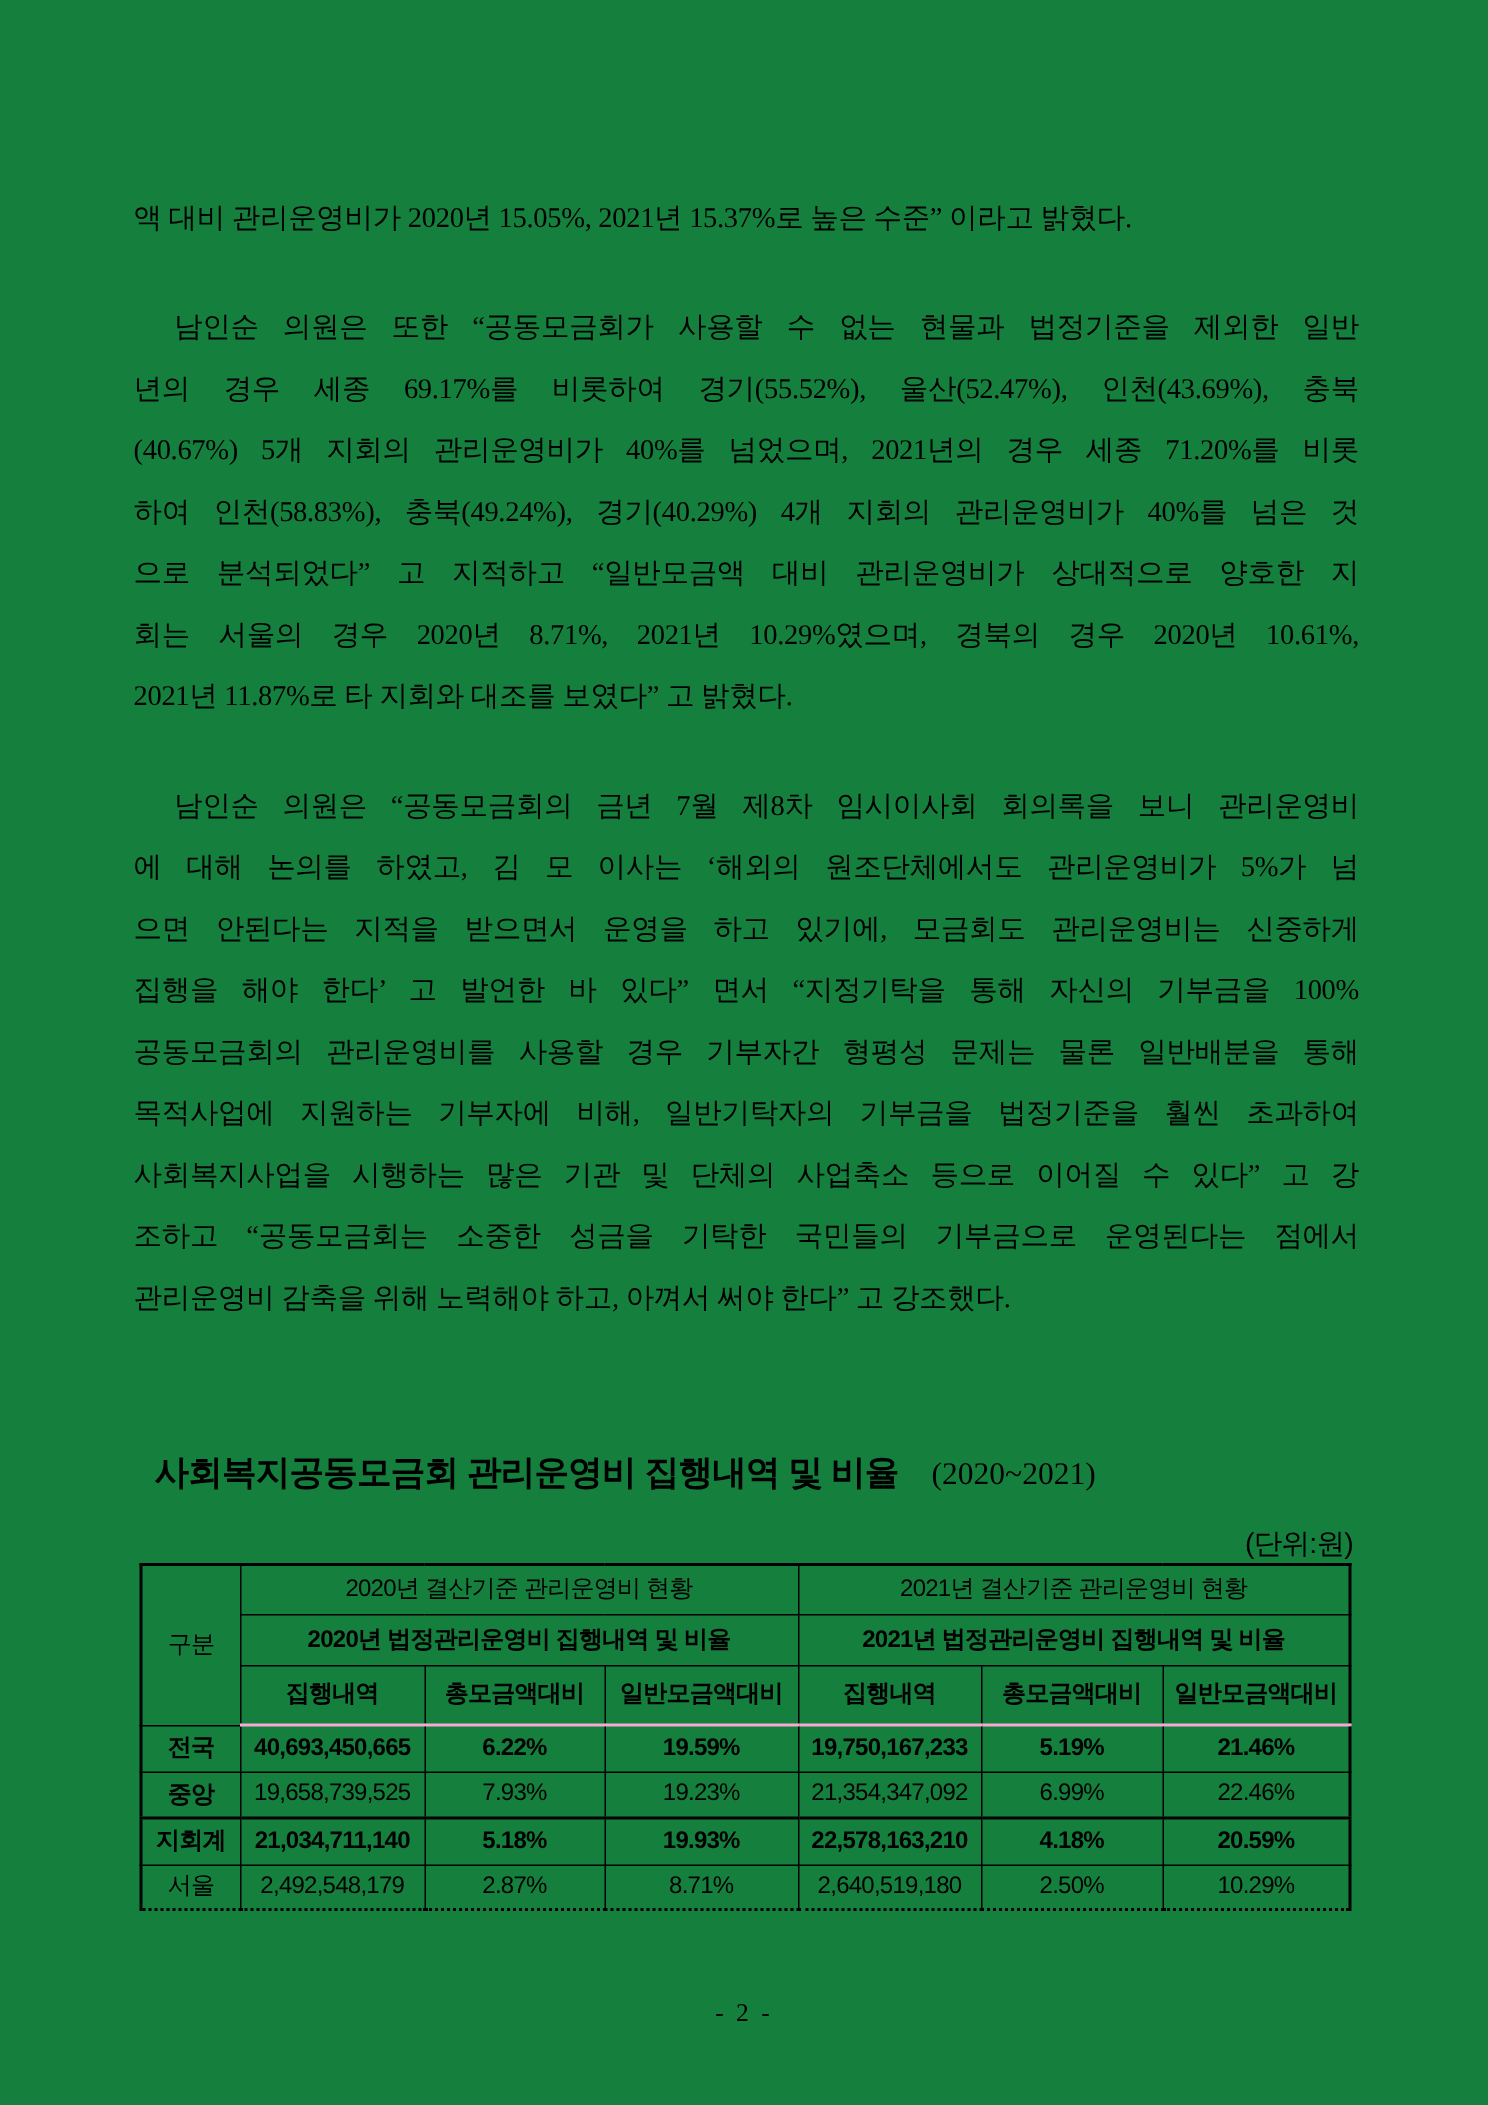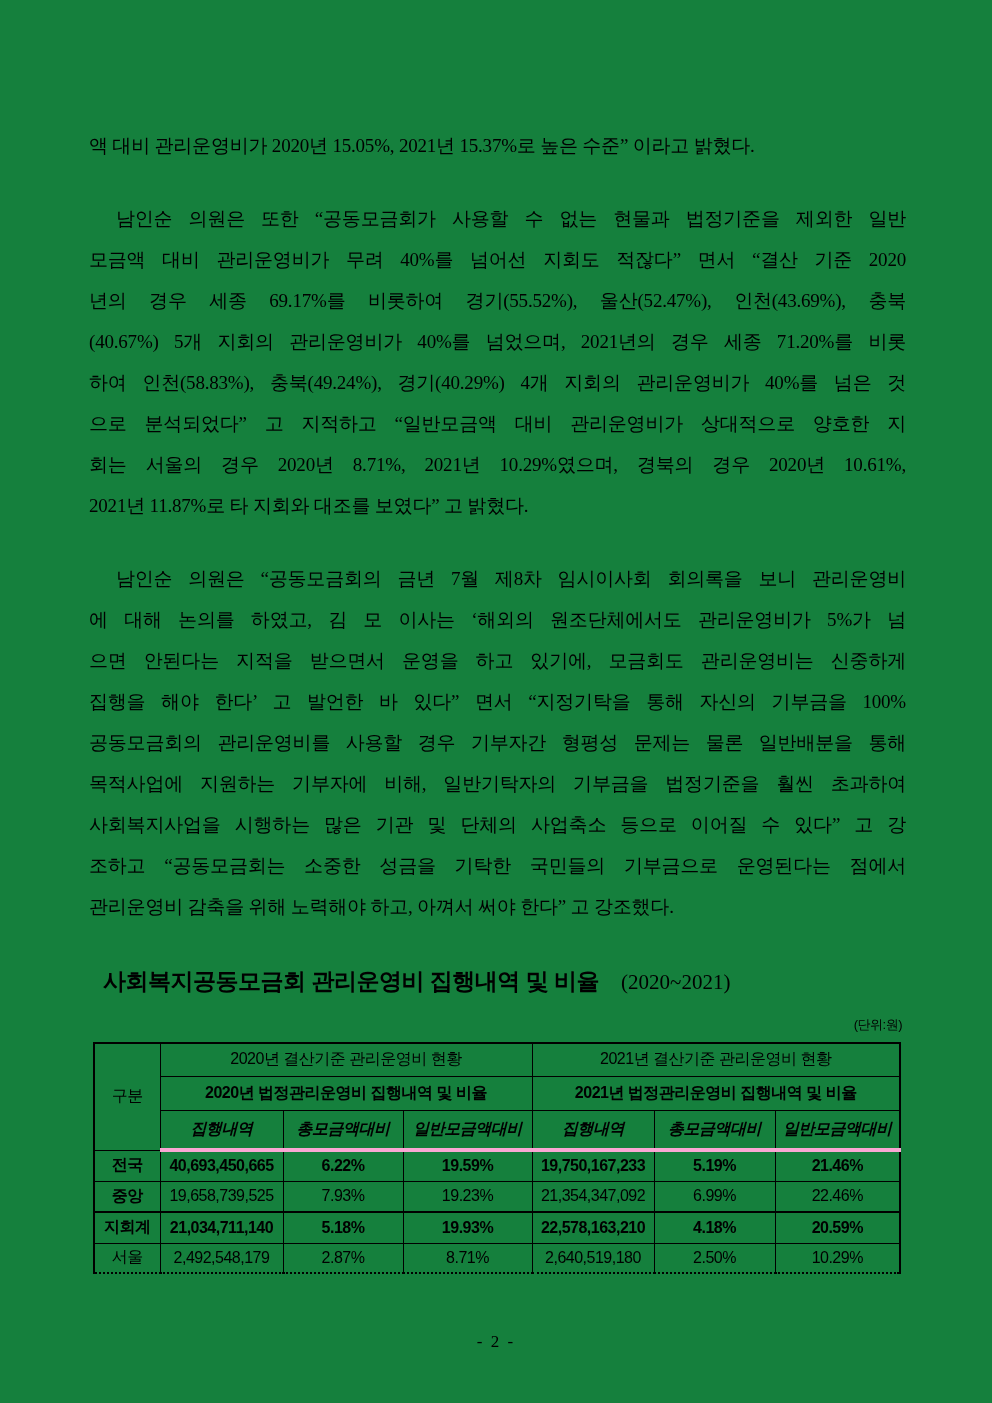--- a/index.html
+++ b/index.html
@@ -53,21 +53,21 @@
     font-family: "Liberation Serif", "DejaVu Serif", serif;
     font-weight: normal;
     font-size: 21px;
     margin-left: 22px;
   }
   .unit-label {
     position: absolute;
     top: 1016px;
     right: 90px;
     font-family: "Liberation Sans", "DejaVu Sans", sans-serif;
-    font-size: 13px;
+    font-size: 19px;
     letter-spacing: -0.5px;
   }
   table.report {
     position: absolute;
     left: 93px;
     top: 1042px;
     width: 806px;
     border-collapse: collapse;
     table-layout: fixed;
     font-family: "Liberation Sans", "DejaVu Sans", sans-serif;
@@ -84,21 +84,21 @@
     font-size: 16px;
     letter-spacing: -0.5px;
     overflow: hidden;
     white-space: nowrap;
   }
   tr.hrow1 { height: 33px; }
   tr.hrow2 { height: 34px; }
   tr.hrow3 { height: 40px; }
   tr.drow  { height: 31px; }
   tr.drow-last { height: 30px; }
-  tr.hrow3 td { border-bottom: 4px solid #f9a8d4; font-style: italic; }
+  tr.hrow3 td { border-bottom: 2px solid #f9a8d4; }
   td.gubun { border-right: 2px solid #000; font-size: 17px; }
   td.split { border-right: 2px solid #000; }
   td.rowlabel { border-right: 2px solid #000; font-size: 17px; }
   .bold { font-weight: bold; }
   tr.sum-row td { border-top: 2px solid #000; }
 
   
   .page-number {
     position: absolute;
     top: 1332px;
@@ -115,21 +115,20 @@
 <div class="page">
 
   <div class="body-text">
 
     <div class="para">
       <div class="line para-end">액 대비 관리운영비가 2020년 15.05%, 2021년 15.37%로 높은 수준” 이라고 밝혔다.</div>
     </div>
 
     <div class="para">
       <div class="line para-start">남인순 의원은 또한 “공동모금회가 사용할 수 없는 현물과 법정기준을 제외한 일반</div>
-      <div class="line">모금액 대비 관리운영비가 무려 40%를 넘어선 지회도 적잖다” 면서 “결산 기준 2020</div>
       <div class="line">년의 경우 세종 69.17%를 비롯하여 경기(55.52%), 울산(52.47%), 인천(43.69%), 충북</div>
       <div class="line">(40.67%) 5개 지회의 관리운영비가 40%를 넘었으며, 2021년의 경우 세종 71.20%를 비롯</div>
       <div class="line">하여 인천(58.83%), 충북(49.24%), 경기(40.29%) 4개 지회의 관리운영비가 40%를 넘은 것</div>
       <div class="line">으로 분석되었다” 고 지적하고 “일반모금액 대비 관리운영비가 상대적으로 양호한 지</div>
       <div class="line">회는 서울의 경우 2020년 8.71%, 2021년 10.29%였으며, 경북의 경우 2020년 10.61%,</div>
       <div class="line para-end">2021년 11.87%로 타 지회와 대조를 보였다” 고 밝혔다.</div>
     </div>
 
     <div class="para">
       <div class="line para-start">남인순 의원은 “공동모금회의 금년 7월 제8차 임시이사회 회의록을 보니 관리운영비</div>

